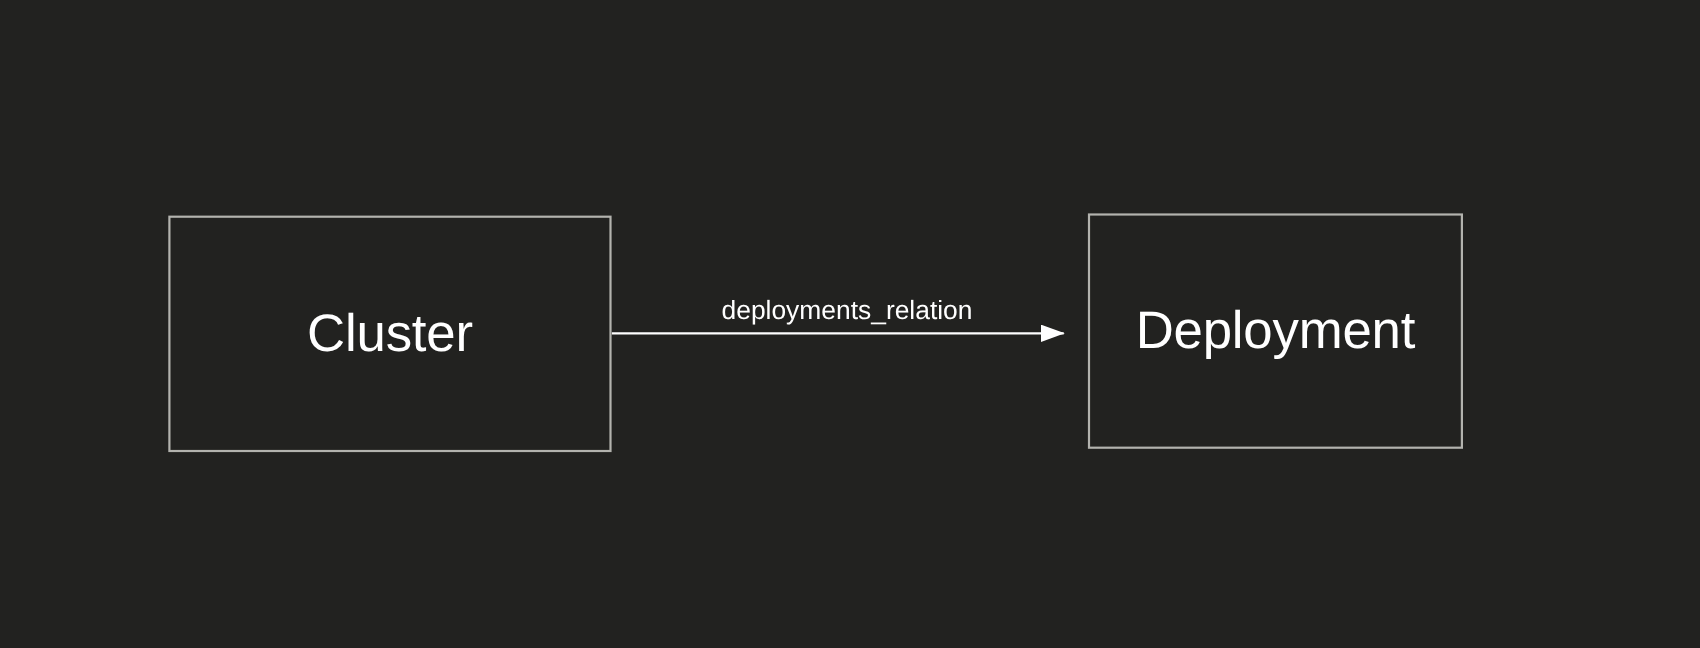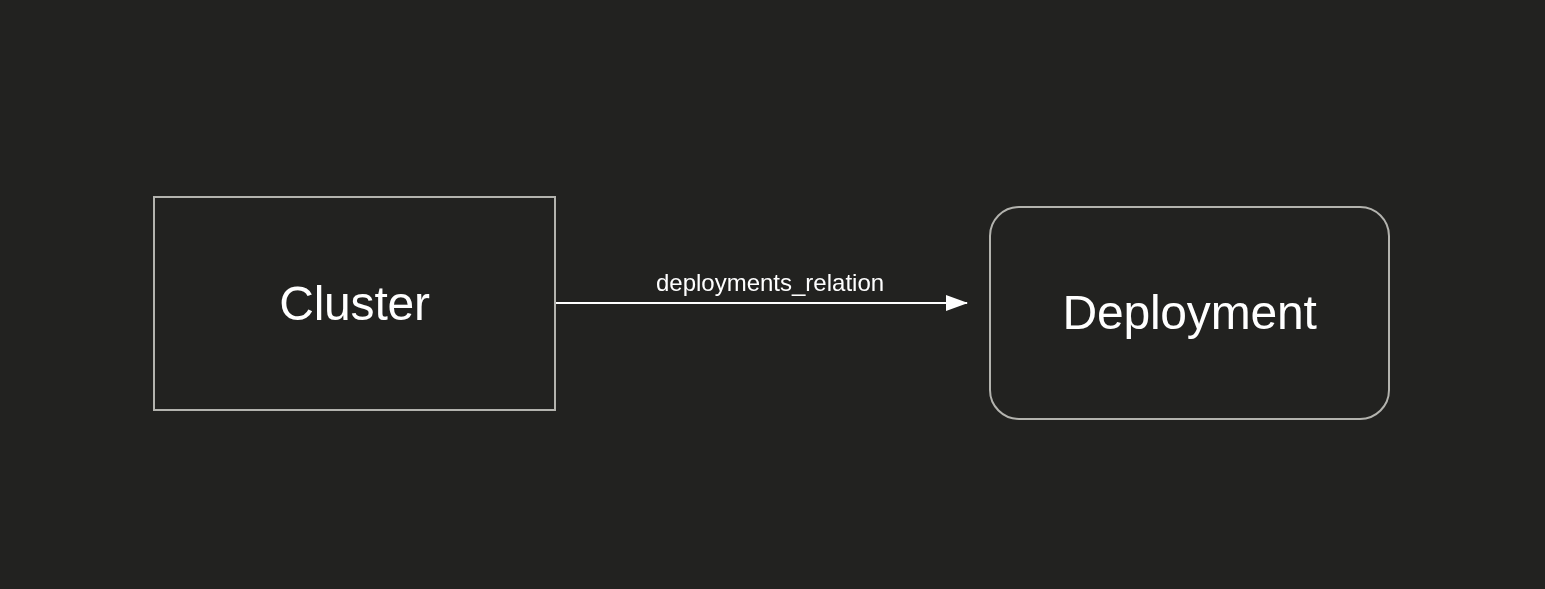--- a/index.html
+++ b/index.html
@@ -38,24 +38,23 @@
     white-space: nowrap;
   }
   #node-cluster {
     left: 153px;
     top: 196px;
     width: 403px;
     height: 215px;
   }
   #node-deployment {
     left: 989px;
-    top: 206px;
-    width: 401px;
+    top: 194px;
+    width: 341px;
     height: 214px;
-    border-radius: 30px;
   }
   #edge-layer {
     position: absolute;
     left: 0;
     top: 0;
     width: 1545px;
     height: 589px;
     pointer-events: none;
   }
   .edge-label {

